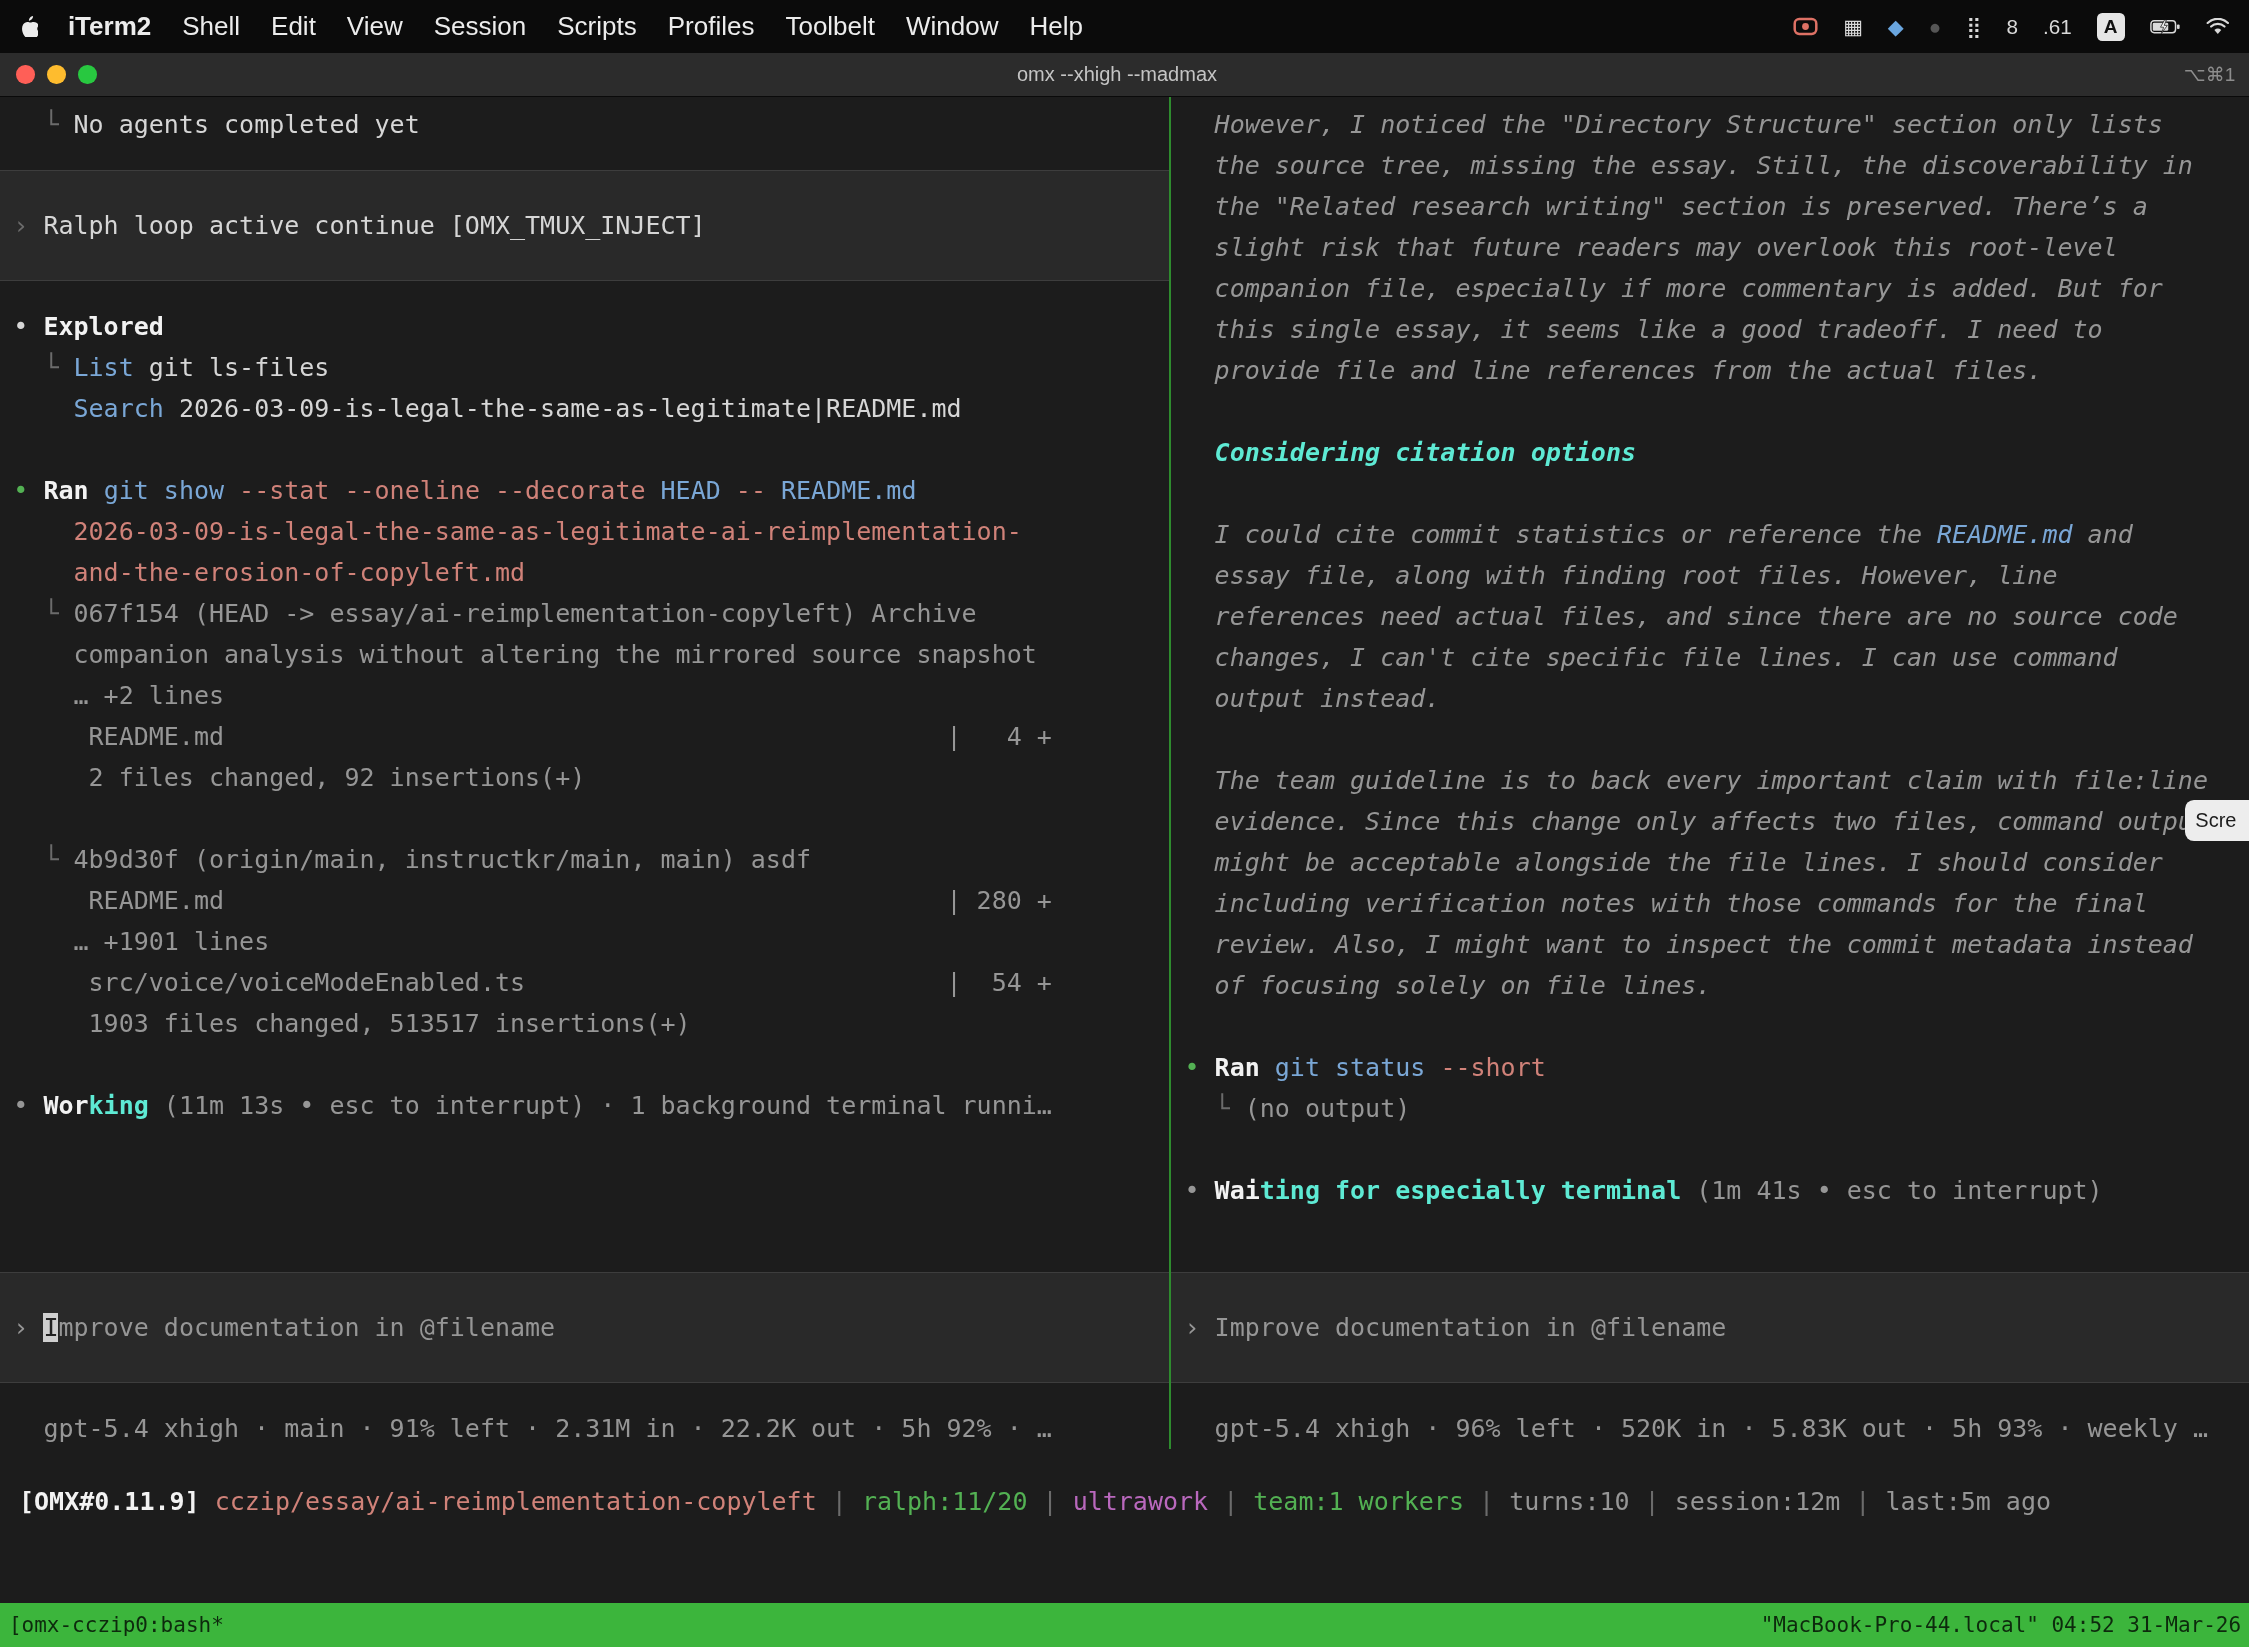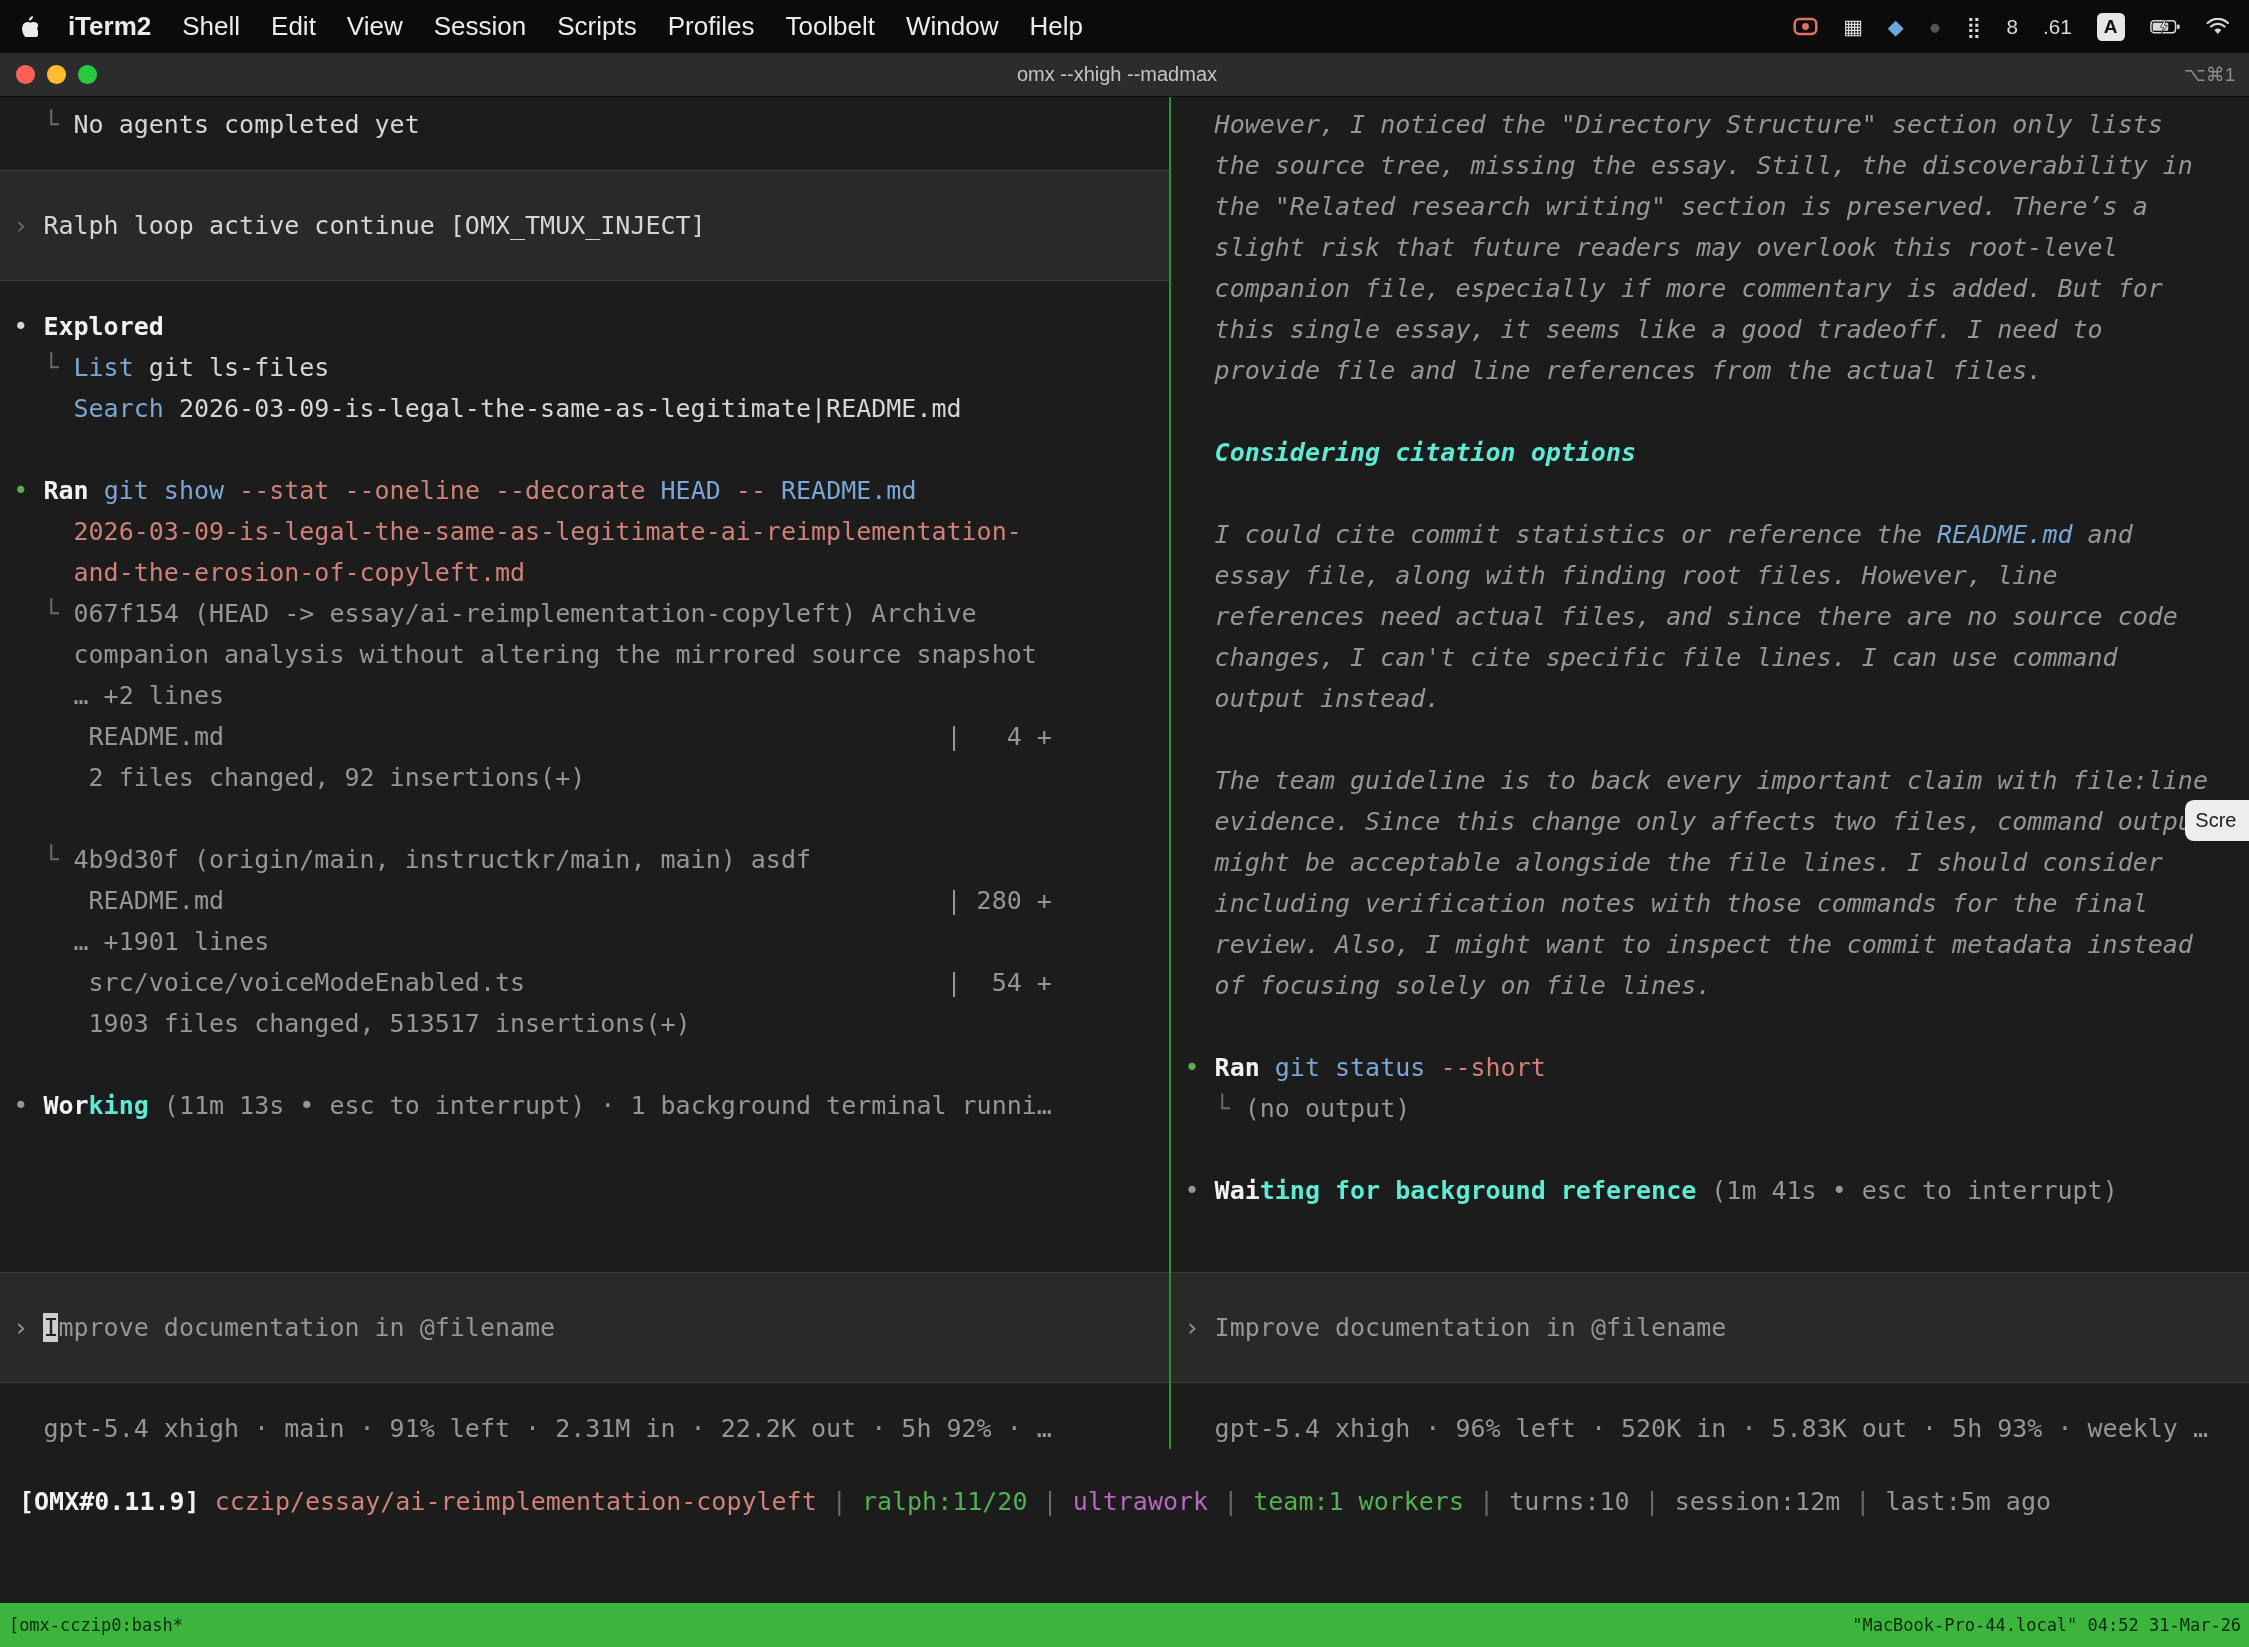--- a/index.html
+++ b/index.html
@@ -49,21 +49,21 @@
   .s.b  { color:#7aa7d6; }
   .s.r  { color:#d08279; }
   .s.gr { color:#53b153; }
   .s.m  { color:#b968bd; }
   .s.it { font-style:italic; }
   .s.cur { background:#cfcfcf; color:#222; }
 
   .omx-line { margin-top:32px; padding-left:19px; font-size:25px; height:41px; line-height:41px; white-space:pre; }
   .spacer { flex:1; }
   .tmux-bar { height:44px; background:#3cb53c; color:#0d2a0d; display:flex; align-items:center;
-              justify-content:space-between; padding:0 8.9px; font-size:17px; white-space:pre; }
+              justify-content:space-between; padding:0 8.9px; font-size:21px; white-space:pre; }
 
   
   .screen-tab { position:absolute; right:0; top:703px; height:41px; width:65px; background:#ededed;
                 color:#1d1d1d; border-radius:8.9px 0 0 8.9px; display:flex; align-items:center;
                 padding-left:10.3px; font-family:"Liberation Sans","DejaVu Sans",sans-serif;
                 font-size:20px; overflow:hidden; z-index:5; }
 </style>
 </head>
 <body>
 
@@ -189,21 +189,21 @@
             <div class="line"><span class="s g it">  The team guideline is to back every important claim with file:line</span></div>
             <div class="line"><span class="s g it">  evidence. Since this change only affects two files, command output</span></div>
             <div class="line"><span class="s g it">  might be acceptable alongside the file lines. I should consider</span></div>
             <div class="line"><span class="s g it">  including verification notes with those commands for the final</span></div>
             <div class="line"><span class="s g it">  review. Also, I might want to inspect the commit metadata instead</span></div>
             <div class="line"><span class="s g it">  of focusing solely on file lines.</span></div>
             <div class="line">&nbsp;</div>
             <div class="line"><span class="s gr">• </span><span class="s wb">Ran</span><span class="s w"> </span><span class="s b">git status</span><span class="s w"> </span><span class="s r">--short</span></div>
             <div class="line"><span class="s d">  └ </span><span class="s g">(no output)</span></div>
             <div class="line">&nbsp;</div>
-            <div class="line"><span class="s g">• </span><span class="s wb">Wai</span><span class="s gb">ting for background reference</span><span class="s g"> (1m 41s • esc to interrupt)</span></div>
+            <div class="line"><span class="s g">• </span><span class="s wb">Wai</span><span class="s gb">ting for especially terminal</span><span class="s g"> (1m 41s • esc to interrupt)</span></div>
           </div>
           <div class="block box push">
             <div class="line"><span class="s g">› </span><span class="s g">Improve documentation in @filename</span></div>
           </div>
           <div class="block">
             <div class="line"><span class="s g">  </span><span class="s g">gpt-5.4 xhigh · 96% left · 520K in · 5.83K out · 5h 93% · weekly …</span></div>
           </div>
         </div>
     </div>
     <div class="omx-line"><span class="s wb">[OMX#0.11.9] </span><span class="s r">cczip/essay/ai-reimplementation-copyleft</span><span class="s d"> | </span><span class="s gr">ralph:11/20</span><span class="s d"> | </span><span class="s m">ultrawork</span><span class="s d"> | </span><span class="s gr">team:1 workers</span><span class="s d"> | </span><span class="s g">turns:10</span><span class="s d"> | </span><span class="s g">session:12m</span><span class="s d"> | </span><span class="s g">last:5m ago</span></div>

